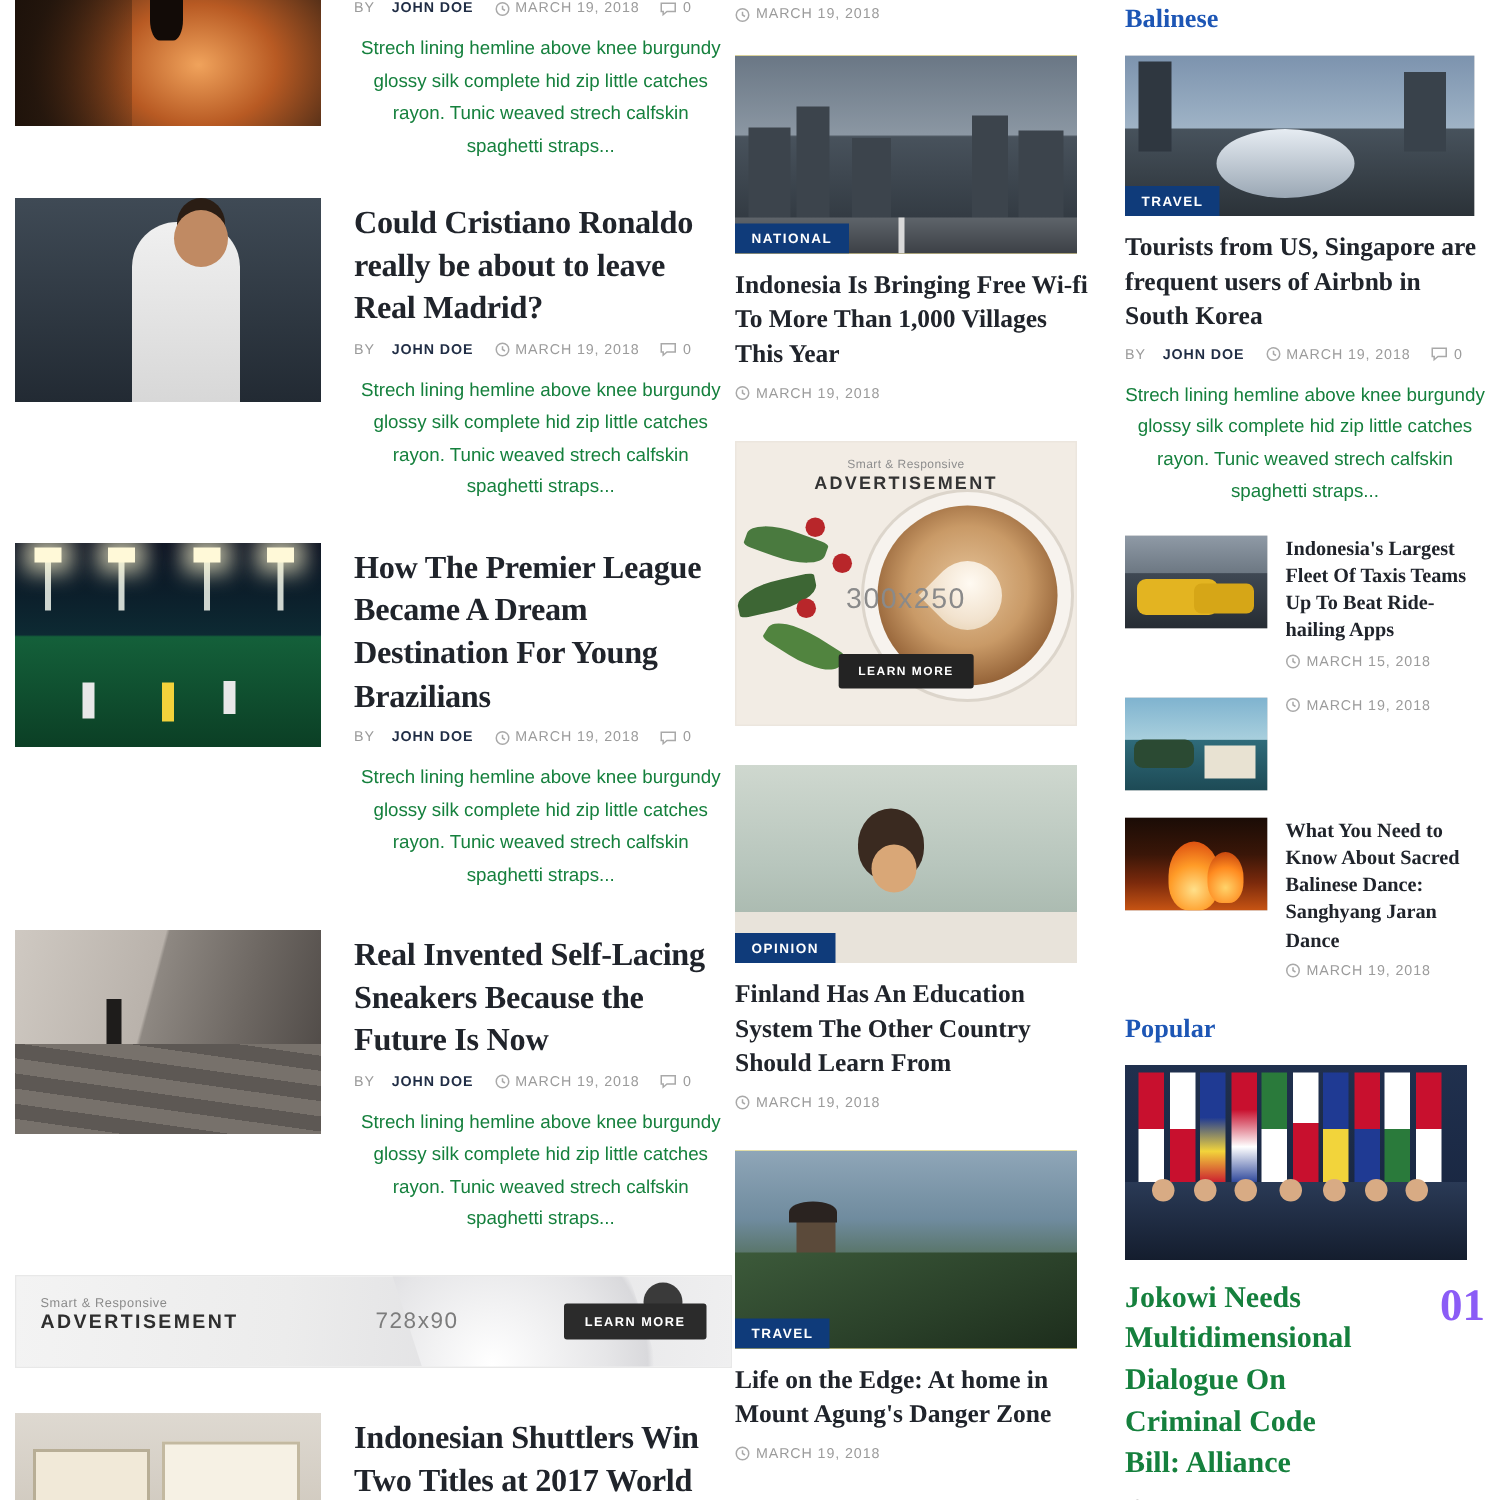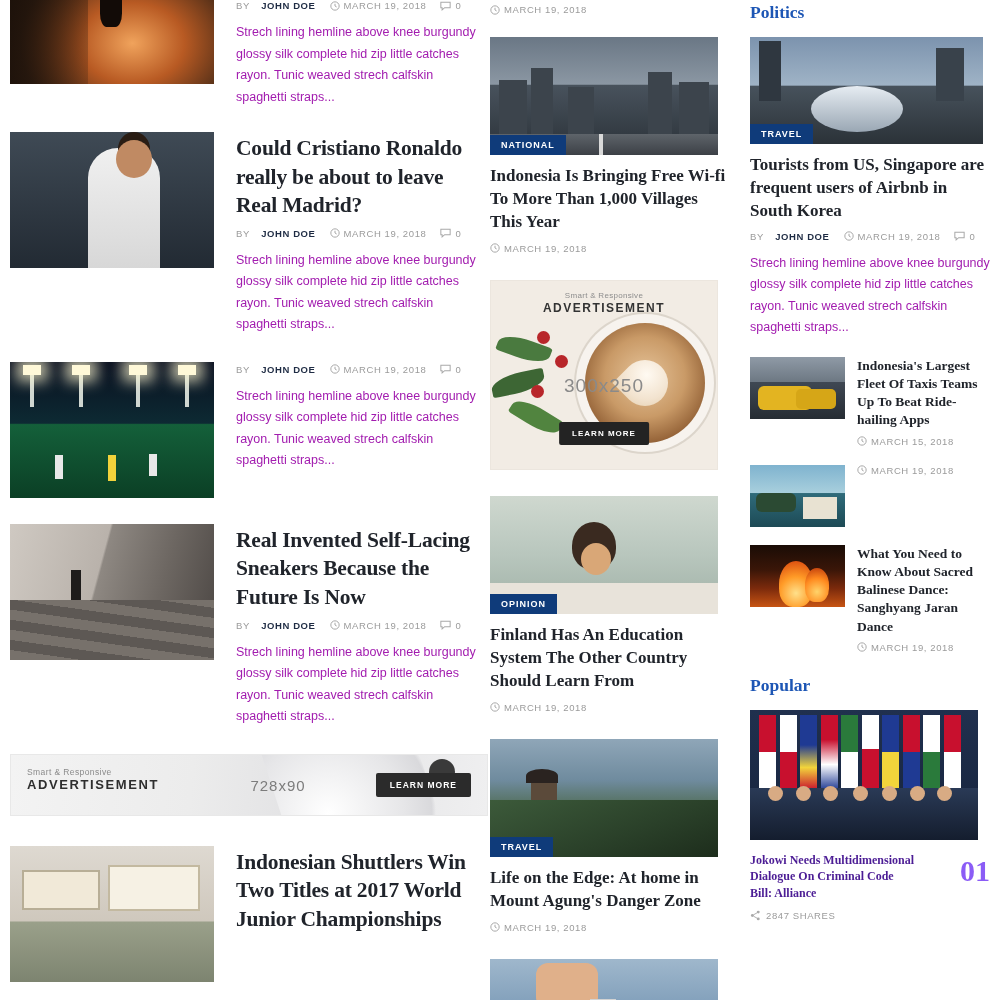--- a/index.html
+++ b/index.html
@@ -29,21 +29,21 @@
   .art h2 {
     margin:0 0 8px 0;
     font-family:"Liberation Serif", serif;
     font-size:21.5px; line-height:1.33; font-weight:700;
     color:#20242b; letter-spacing:-0.2px;
   }
   .meta { display:flex; align-items:center; gap:14px; font-size:9.5px; color:#9b9b9b; letter-spacing:0.6px; margin-bottom:11px; }
   .meta .by { color:#9b9b9b; }
   .meta .author { color:#1f2c44; font-weight:700; }
   .meta .mitem { display:flex; align-items:center; gap:4px; white-space:nowrap; }
-  .excerpt { font-size:12.5px; line-height:1.72; color:#a21caf; margin:0; }
+  .excerpt { font-size:12.5px; line-height:1.72; color:#15803d; margin:0;text-align:center; }
 
   
   .ico { display:inline-block; vertical-align:middle; }
   .ico svg { display:block; }
 
   
   .ad728 {
     width:478px; height:62px; margin:6px 0 30px 0;
     background:linear-gradient(95deg,#f3f3f3 0%,#ececec 38%,#e2e2e4 62%,#efeff0 100%);
     position:relative; overflow:hidden; border:1px solid #e8e8e8;
@@ -86,21 +86,21 @@
          background:radial-gradient(circle at 40% 35%, #fffaf2 0%, #f2e3cf 60%, #e4cdab 100%);
          transform:translate(-50%,-50%) rotate(45deg); }
   .leaf { position:absolute; width:54px; height:20px; background:#3f6b3a; border-radius:60% 10% 60% 10%; }
   .leafA{ left:6px; top:58px; transform:rotate(20deg); background:#4a7a3f; }
   .leafB{ left:0px; top:92px; transform:rotate(-12deg); background:#3d6634; }
   .leafC{ left:18px; top:126px; transform:rotate(32deg); background:#51843f; }
   .berry{ position:absolute; width:13px; height:13px; border-radius:50%; background:#b8262a; }
 
   
   .card { margin-bottom:26px; }
-  .card .photo { width:228px; height:118px; position:relative; overflow:hidden; background:#fde047; }
+  .card .photo { width:228px; height:132px; position:relative; overflow:hidden; background:#fde047; }
   .card h3 {
     margin:10px 0 9px 0;
     font-family:"Liberation Serif", serif;
     font-size:17px; line-height:1.35; font-weight:700; color:#20242b;
   }
   .card .meta { margin-bottom:0; }
   .cat {
     position:absolute; left:0; bottom:0;
     color:#fff; font-size:9px; font-weight:700; letter-spacing:1px;
     padding:5px 11px;
@@ -125,21 +125,21 @@
   .mini .photo { width:95px; height:62px; flex:0 0 95px; overflow:hidden; position:relative; background:#cfcfcf; }
   .mini .mbody { flex:1 1 auto; }
   .mini h4 {
     margin:0 0 6px 0; font-family:"Liberation Serif", serif;
     font-size:13.5px; line-height:1.35; font-weight:700; color:#20242b;
   }
   .mini .meta { margin:0; }
 
   .pop .photo { width:228px; height:130px; overflow:hidden; position:relative; background:#cfcfcf; }
   .pop .prow { display:flex; align-items:flex-start; gap:6px; margin-top:12px; }
-  .pop h3 { margin:0; font-family:"Liberation Serif", serif; font-size:12px; line-height:1.38; font-weight:700; color:#4c1d95; flex:1 1 auto; }
+  .pop h3 { margin:0; font-family:"Liberation Serif", serif; font-size:20px; line-height:1.38; font-weight:700; color:#15803d; flex:1 1 auto; }
   .pop .num { font-family:Liberation Serif, serif; font-size:30px; font-weight:700; color:#8b5cf6; line-height:1; padding-top:4px;margin-left:36px; }
   .pop .shares { display:flex; align-items:center; gap:5px; font-size:9.5px; color:#9b9b9b; letter-spacing:0.6px; margin-top:9px; }
 
   
   .ph { position:absolute; inset:0; }
   .ph-cave{ background:
       radial-gradient(ellipse at 60% 70%, #f0a35c 0%, #b85a23 30%, #3a2415 65%, #120b07 100%),
       linear-gradient(#1a1008,#0b0705); }
   .ph-cave:before{ content:""; position:absolute; left:44%; top:24%; width:22px; height:46px; background:#120b07; border-radius:40% 40% 30% 30%; }
   .ph-cave:after{ content:""; position:absolute; left:0; top:0; width:38%; height:100%; background:linear-gradient(100deg,#1c110a 0%, rgba(28,17,10,0.2) 100%); }
@@ -285,20 +285,21 @@
           <span class="lamp" style="left:10%"></span>
             <span class="lamp" style="left:34%"></span>
           <span class="lamp" style="left:62%"></span>
             <span class="lamp" style="left:86%"></span>
           <span class="p1"></span>
             <span class="p2"></span>
             <span class="p3"></span>
         </div>
       </div>
       <div class="body">
+        <h2>How The Premier League Became A Dream Destination For Young Brazilians</h2>
         <div class="meta">
           <span class="mitem"><span class="by">BY</span>&nbsp;<span class="author">JOHN DOE</span></span>
           <span class="mitem">
             <span class="ico">
                 <svg width="10" height="10" viewBox="0 0 12 12">
                   <circle cx="6" cy="6" r="5" fill="none" stroke="#a9a9a9" stroke-width="1.2"></circle>
                   <path d="M6 3.3V6l2 1.2" stroke="#a9a9a9" stroke-width="1.2" fill="none"></path>
                 </svg>
               </span>
             <span>MARCH 19, 2018</span>
@@ -479,21 +480,21 @@
             <span class="slot"></span>
           </div>
 
       </div>
     </div>
 
   </div>
 
   <div class="col-right">
 
-    <h2 class="sect-title" style="margin-top:2px;">Politics</h2>
+    <h2 class="sect-title" style="margin-top:2px;">Balinese</h2>
 
     <div class="rtop">
       <div class="photo">
         <div class="ph ph-bean">
             <span class="t1"></span>
             <span class="t2"></span>
           </div>
         <span class="cat travel">TRAVEL</span>
       </div>
       <h3>Tourists from US, Singapore are frequent users of Airbnb in South Korea</h3>

